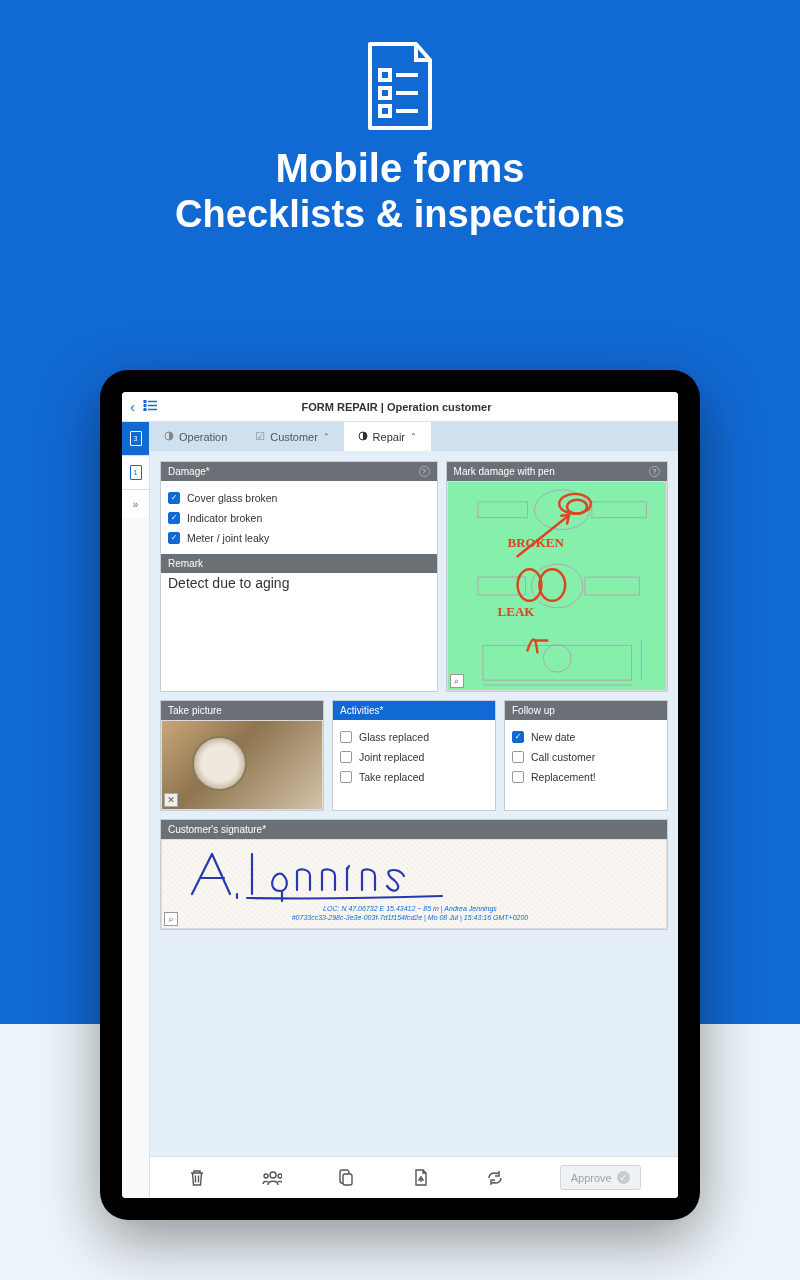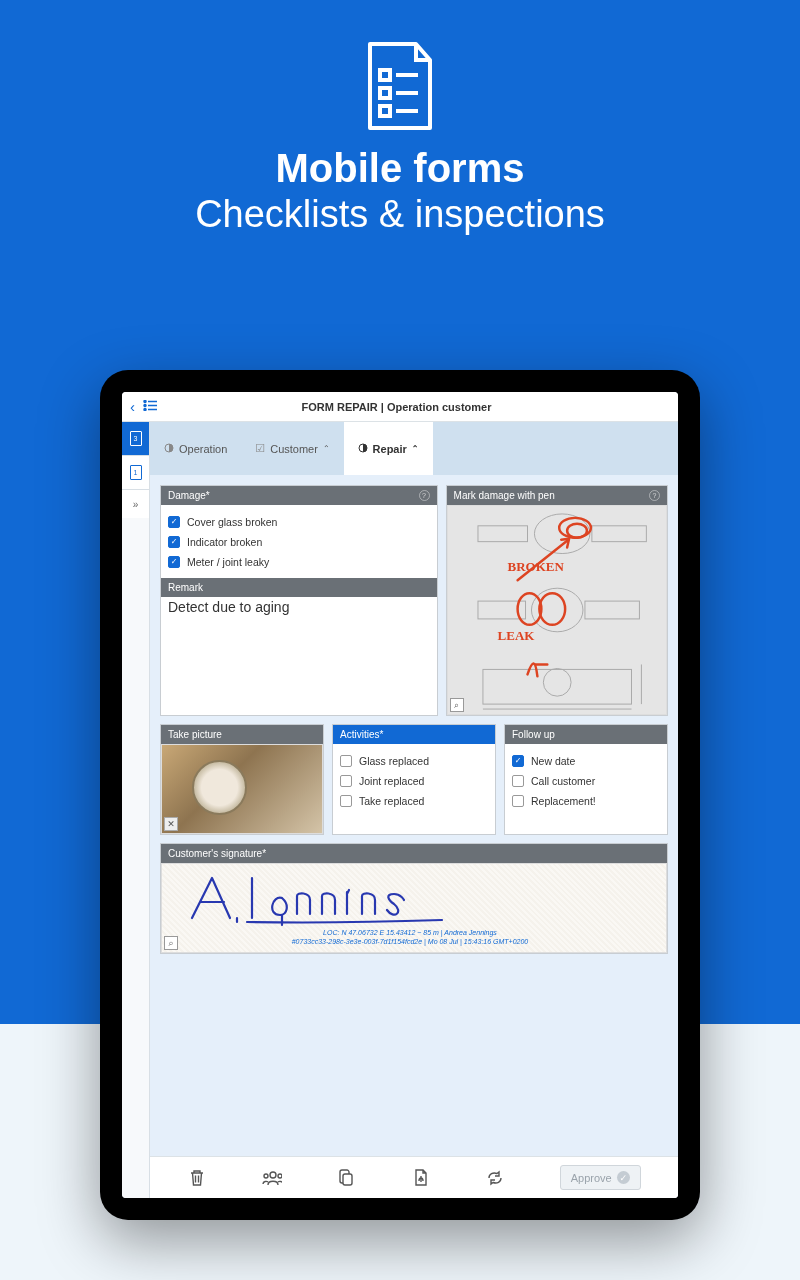--- a/index.html
+++ b/index.html
@@ -1,47 +1,47 @@
 <!DOCTYPE html>
 <html><head>
 <meta charset="utf-8">
 <style>
 *{box-sizing:border-box;margin:0;padding:0;font-family:-apple-system,BlinkMacSystemFont,"Segoe UI",Arial,sans-serif}
 body{width:800px;height:1280px;background:linear-gradient(to bottom,#1169d4 0%,#1169d4 80%,#eef5fa 80%,#eef5fa 100%);overflow:hidden;position:relative}
 .hero{text-align:center;padding-top:40px;color:#fff}
 .hero-icon{display:inline-block;margin-bottom:8px}
 .hero-title{font-size:40px;font-weight:700;margin-bottom:2px}
-.hero-subtitle{font-size:38px;font-weight:400}
+.hero-subtitle{font-size:38px;font-weight:700}
 .tablet{position:absolute;left:50%;transform:translateX(-50%);top:370px;width:600px;height:850px;background:#000;border-radius:28px;padding:22px;box-shadow:0 20px 60px rgba(0,0,0,.4)}
 .tablet-inner{width:100%;height:100%;background:#e5effa;border-radius:4px;overflow:hidden;display:flex;flex-direction:column}
 .topbar{background:#fff;height:30px;display:flex;align-items:center;padding:0 8px;border-bottom:1px solid #dce2e6;font-size:11px}
 .topbar-left{display:flex;align-items:center;gap:8px;color:#1169d4}
 .topbar-title{flex:1;text-align:center;font-weight:600;font-size:11px;color:#333}
 .main{flex:1;display:flex;overflow:hidden}
 .rail{width:28px;background:#f7f9fb;display:flex;flex-direction:column;border-right:1px solid #d8dfe5}
 .rail-item{height:34px;display:flex;flex-direction:column;align-items:center;justify-content:center;font-size:8px;border-bottom:1px solid #d8dfe5;position:relative;background:#fff}
 .rail-item.active{background:#1169d4;color:#fff}
 .rail-doc{width:12px;height:15px;border:1.5px solid currentColor;border-radius:1px;display:flex;align-items:center;justify-content:center;font-size:7px}
 .rail-expand{height:28px;display:flex;align-items:center;justify-content:center;font-size:10px;color:#666;background:#fff}
 .content{flex:1;display:flex;flex-direction:column;background:#e5effa}
 .tabs{display:flex;background:#cfe0ef;font-size:11px}
-.tab{padding:20px 14px;display:flex;align-items:center;gap:5px;color:#555;cursor:pointer}
-.tab.active{background:#fff;color:#333;font-weight:700}
+.tab{padding:8px 14px;display:flex;align-items:center;gap:5px;color:#555;cursor:pointer}
+.tab.active{background:#fff;color:#333;font-weight:400}
 .tab-chevron{font-size:8px}
 .form-body{flex:1;padding:10px;overflow:auto;background:#e5effa}
 .form-row{display:flex;gap:8px;margin-bottom:8px}
 .panel{background:#fff;border:1px solid #c8cdd2;font-size:10px;flex:1}
 .panel-head{background:#6a7076;color:#fff;padding:4px 7px;font-size:10px;display:flex;align-items:center;justify-content:space-between}
 .panel-head.blue{background:#1169d4}
 .panel-body{padding:7px}
 .help-icon{width:11px;height:11px;border:1px solid rgba(255,255,255,.6);border-radius:50%;font-size:7px;display:flex;align-items:center;justify-content:center;opacity:.7}
 .chk-row{display:flex;align-items:center;gap:7px;padding:4px 0;font-size:10.5px;color:#333}
 .chk{width:12px;height:12px;border:1px solid #999;border-radius:2px;display:flex;align-items:center;justify-content:center;flex-shrink:0}
 .chk.on{background:#1169d4;border-color:#1169d4;color:#fff;font-size:8px;line-height:1}
-.draw-area{height:210px;background:#e5e5e5;position:relative;border:1px solid #ddd}
+.draw-area{height:210px;background:#86efac;position:relative;border:1px solid #ddd}
 .draw-corner{position:absolute;bottom:2px;left:2px;width:14px;height:14px;border:1px solid #999;font-size:9px;display:flex;align-items:center;justify-content:center;color:#555;background:#fff}
 .remark-text{min-height:70px;font-size:14px;color:#333;padding-top:2px}
 .photo-panel{width:130px}
 .photo-img{height:90px;background:linear-gradient(135deg,#c9a876 0%,#8e7450 40%,#d4c4a8 100%);position:relative;border:1px solid #ddd}
 .photo-meter{position:absolute;top:15px;left:30px;width:55px;height:55px;border-radius:50%;background:radial-gradient(circle,#f0e8dc 50%,#c8bda5 70%);border:2px solid #8a7a5c}
 .photo-x{position:absolute;bottom:2px;left:2px;width:14px;height:14px;background:#eee;border:1px solid #aaa;display:flex;align-items:center;justify-content:center;font-size:9px;color:#555}
 .sig-panel{width:100%}
 .sig-area{height:90px;background:repeating-linear-gradient(45deg,#faf8f4,#faf8f4 2px,#f5f2ec 2px,#f5f2ec 4px);position:relative;border:1px solid #ddd}
 .sig-svg{position:absolute;top:6px;left:20px}
 .sig-meta{position:absolute;bottom:6px;left:0;right:8px;text-align:center;font-size:7px;color:#1169d4;font-style:italic;line-height:1.3}

